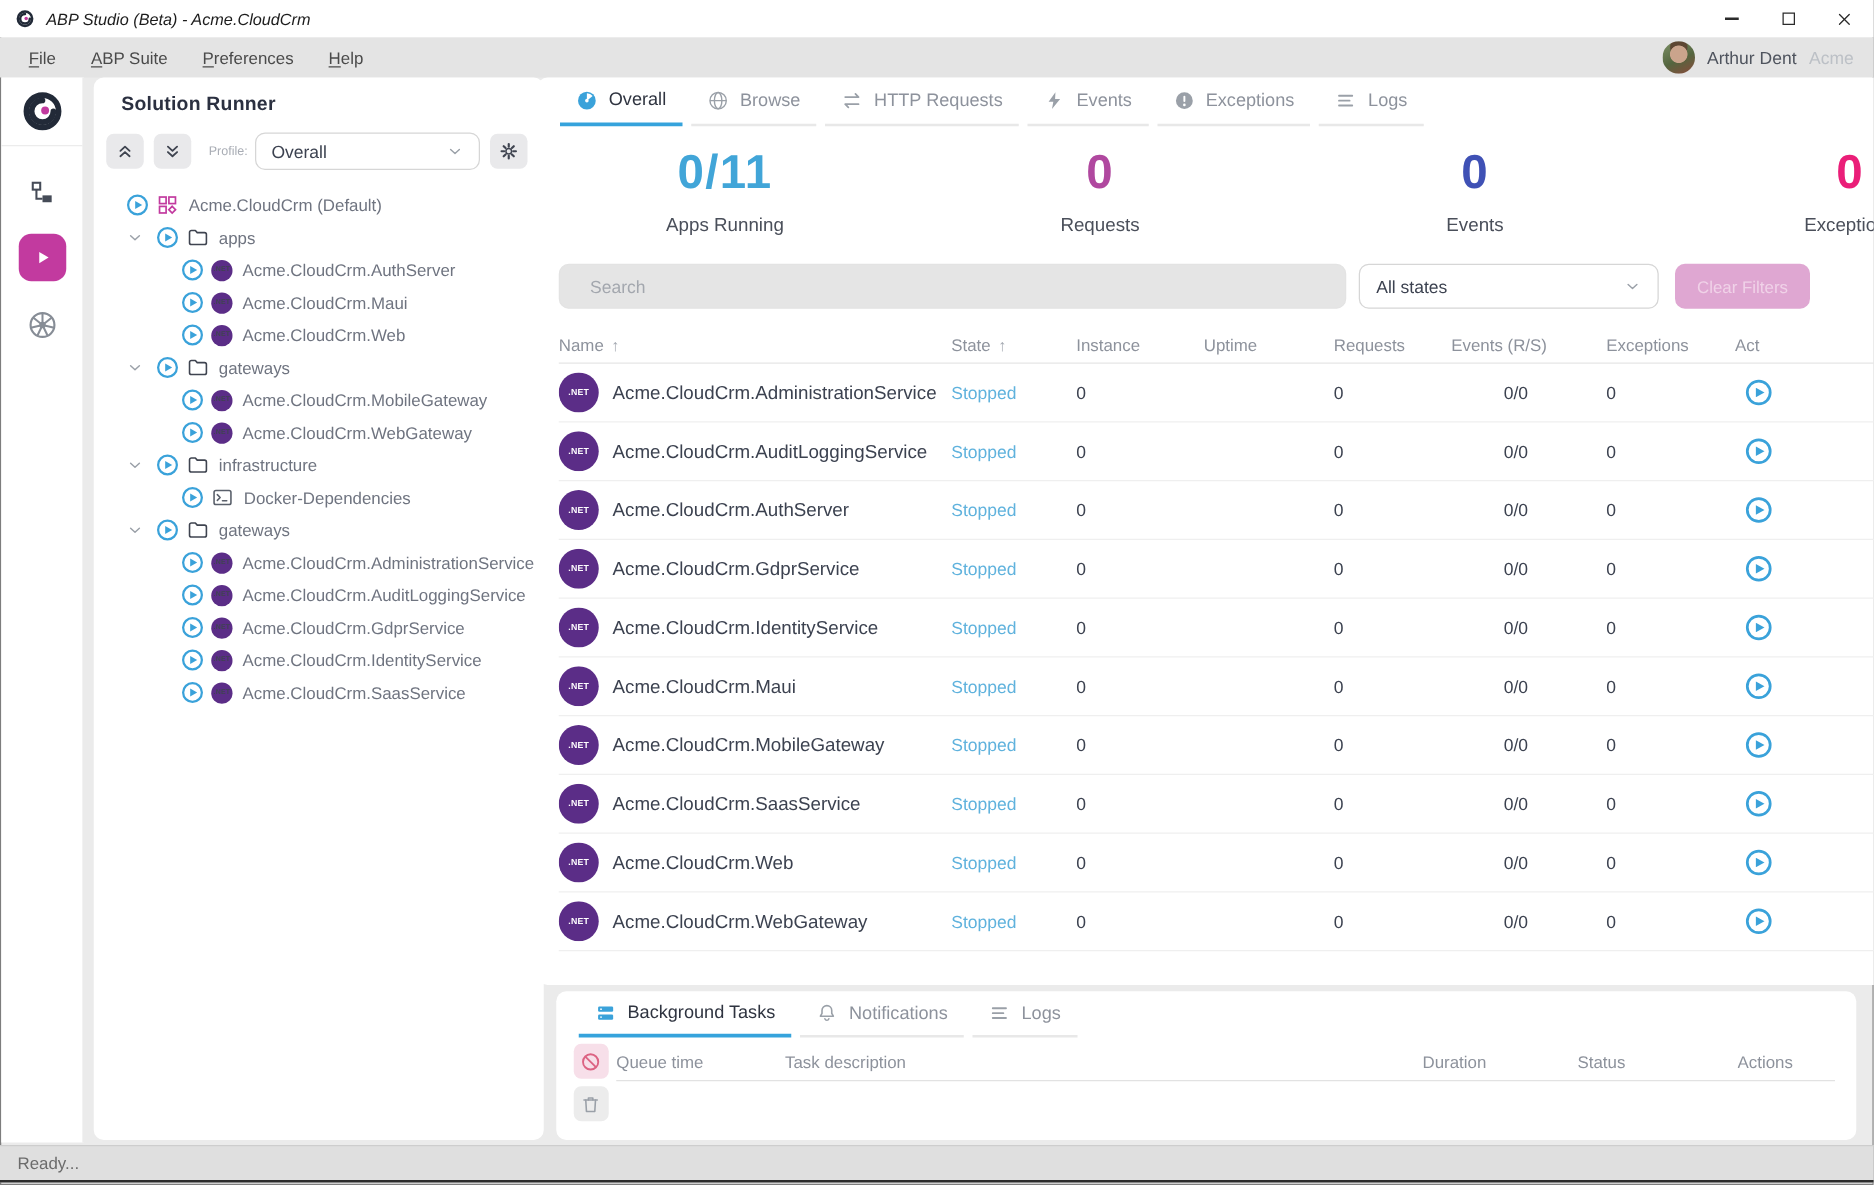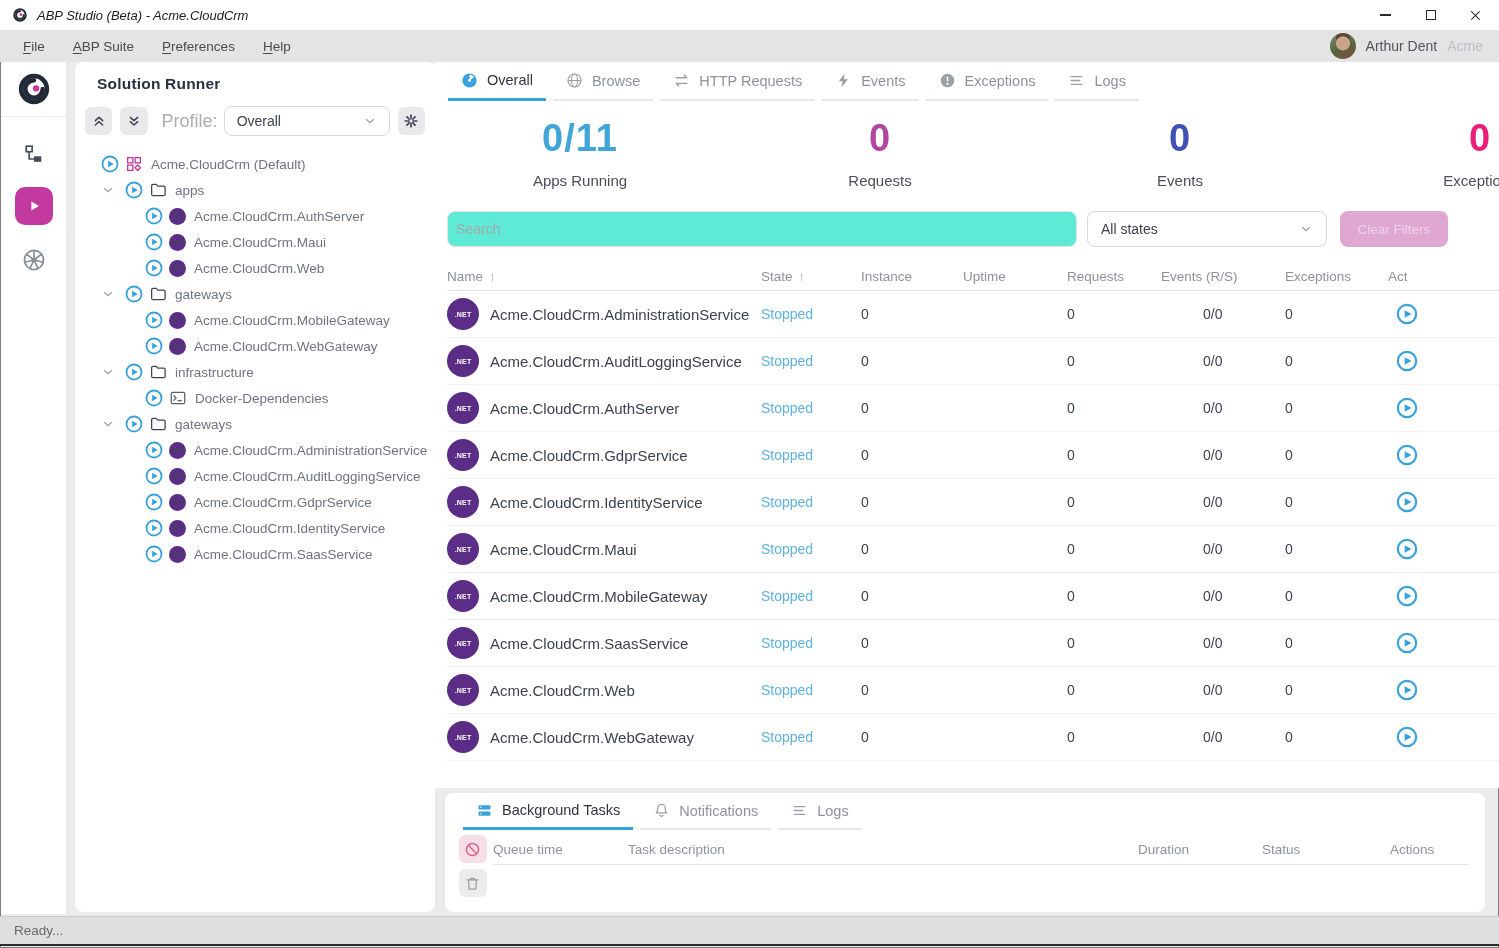--- a/index.html
+++ b/index.html
@@ -41,21 +41,21 @@
   .i14 { width:14px; height:14px; } .i22 { width:22px; height:22px; }
   .i26 { width:26px; height:26px; } .i36 { width:36px; height:36px; }
 
   
   .runner { position:absolute; left:75px; top:62px; width:360px; height:850px; background:#fff; border-radius:8px; overflow:hidden; }
   .runner-title { font-size:15.5px; font-weight:700; color:#2b3040; padding:13px 0 0 22px; letter-spacing:.2px; }
   .runner-toolbar { display:flex; align-items:center; padding:13px 10px 0 10px; }
   .tool-btn { width:30px; height:28px; border:none; border-radius:6px; background:#e9e9eb; color:#3f4450;
               display:flex; align-items:center; justify-content:center; cursor:pointer; }
   .tool-btn + .tool-btn { margin-left:8px; }
-  .profile-label { font-size:18px; color:#a9adb5; margin-left:14px; }
+  .profile-label { font-size:10px; color:#a9adb5; margin-left:14px; }
   .profile-select { width:180px; height:30px; margin-left:6px; border:1px solid #d6d6d6; border-radius:8px; background:#fff;
                     display:flex; align-items:center; justify-content:space-between; padding:0 12px; cursor:pointer; }
   .profile-select .val { font-size:14px; color:#3c4250; }
   .gear-btn { margin-left:8px; }
   .tree { margin-top:15px; }
   .tree-row { height:26px; display:flex; align-items:center; cursor:pointer; }
   .tree-row .chev { width:16px; display:flex; justify-content:center; color:#9aa0a8; margin-right:9px; }
   .tree-row .tplay { margin-right:6px; display:flex; }
   .tree-row .ticon { margin-right:8px; display:flex; color:#3f4450; }
   .tree-row .tlabel { font-size:13.5px; color:#6f7480; white-space:nowrap; }
@@ -73,22 +73,22 @@
   .tab { display:flex; align-items:center; gap:9px; padding:0 13px; margin-right:7px; font-size:14.5px; color:#8d929c;
          border-bottom:2px solid #e8e8e8; cursor:pointer; white-space:nowrap; }
   .tab svg { color:#9aa0a8; }
   .tab.active { color:#2f3440; border-bottom:3px solid #36a3dc; }
   .stats { display:grid; grid-template-columns:repeat(4,1fr); padding-top:16px; }
   .stat { text-align:center; }
   .stat .num { font-size:38px; font-weight:700; letter-spacing:1px; }
   .stat .lbl { font-size:15px; color:#4a4f5a; margin-top:12px; }
   .stat-0 .num { color:#41a5d8; } .stat-1 .num { color:#b0489f; } .stat-2 .num { color:#3f51b5; } .stat-3 .num { color:#ea1e78; }
   .filters { display:flex; align-items:center; margin:22px 17px 0 17px; }
-  .search-input { width:630px; height:36px; background:#5eead4; border:1px solid #e3e3e3; border-radius:8px;
-                  padding:0 8px; font-size:14px; color:#3c4250; font-family:"Liberation Sans",sans-serif; outline:none; }
+  .search-input { width:630px; height:36px; background:#e5e5e5; border:1px solid #e3e3e3; border-radius:8px;
+                  padding:0 24px; font-size:14px; color:#3c4250; font-family:"Liberation Sans",sans-serif; outline:none; }
   .search-input::placeholder { color:#a3a7ae; }
   .state-select { width:240px; height:36px; margin-left:10px; border:1px solid #d6d6d6; border-radius:8px; background:#fff;
                   display:flex; align-items:center; justify-content:space-between; padding:0 13px; cursor:pointer; }
   .state-select .val { font-size:14px; color:#3c4250; }
   .clear-btn { width:108px; height:36px; margin-left:13px; border:none; border-radius:8px; background:#dfa7d2; color:#f0d2e8;
                font-size:13.5px; font-family:"Liberation Sans",sans-serif; cursor:default; }
   .apps-table { margin:16px 17px 0 17px; }
   .tgrid { display:grid; grid-template-columns:314px 100px 102px 104px 94px 124px 103px 65px; align-items:center; }
   .thead { height:28px; border-bottom:1px solid #e6e6e6; }
   .th { font-size:13.5px; color:#8d929c; white-space:nowrap; overflow:hidden; cursor:pointer; }

